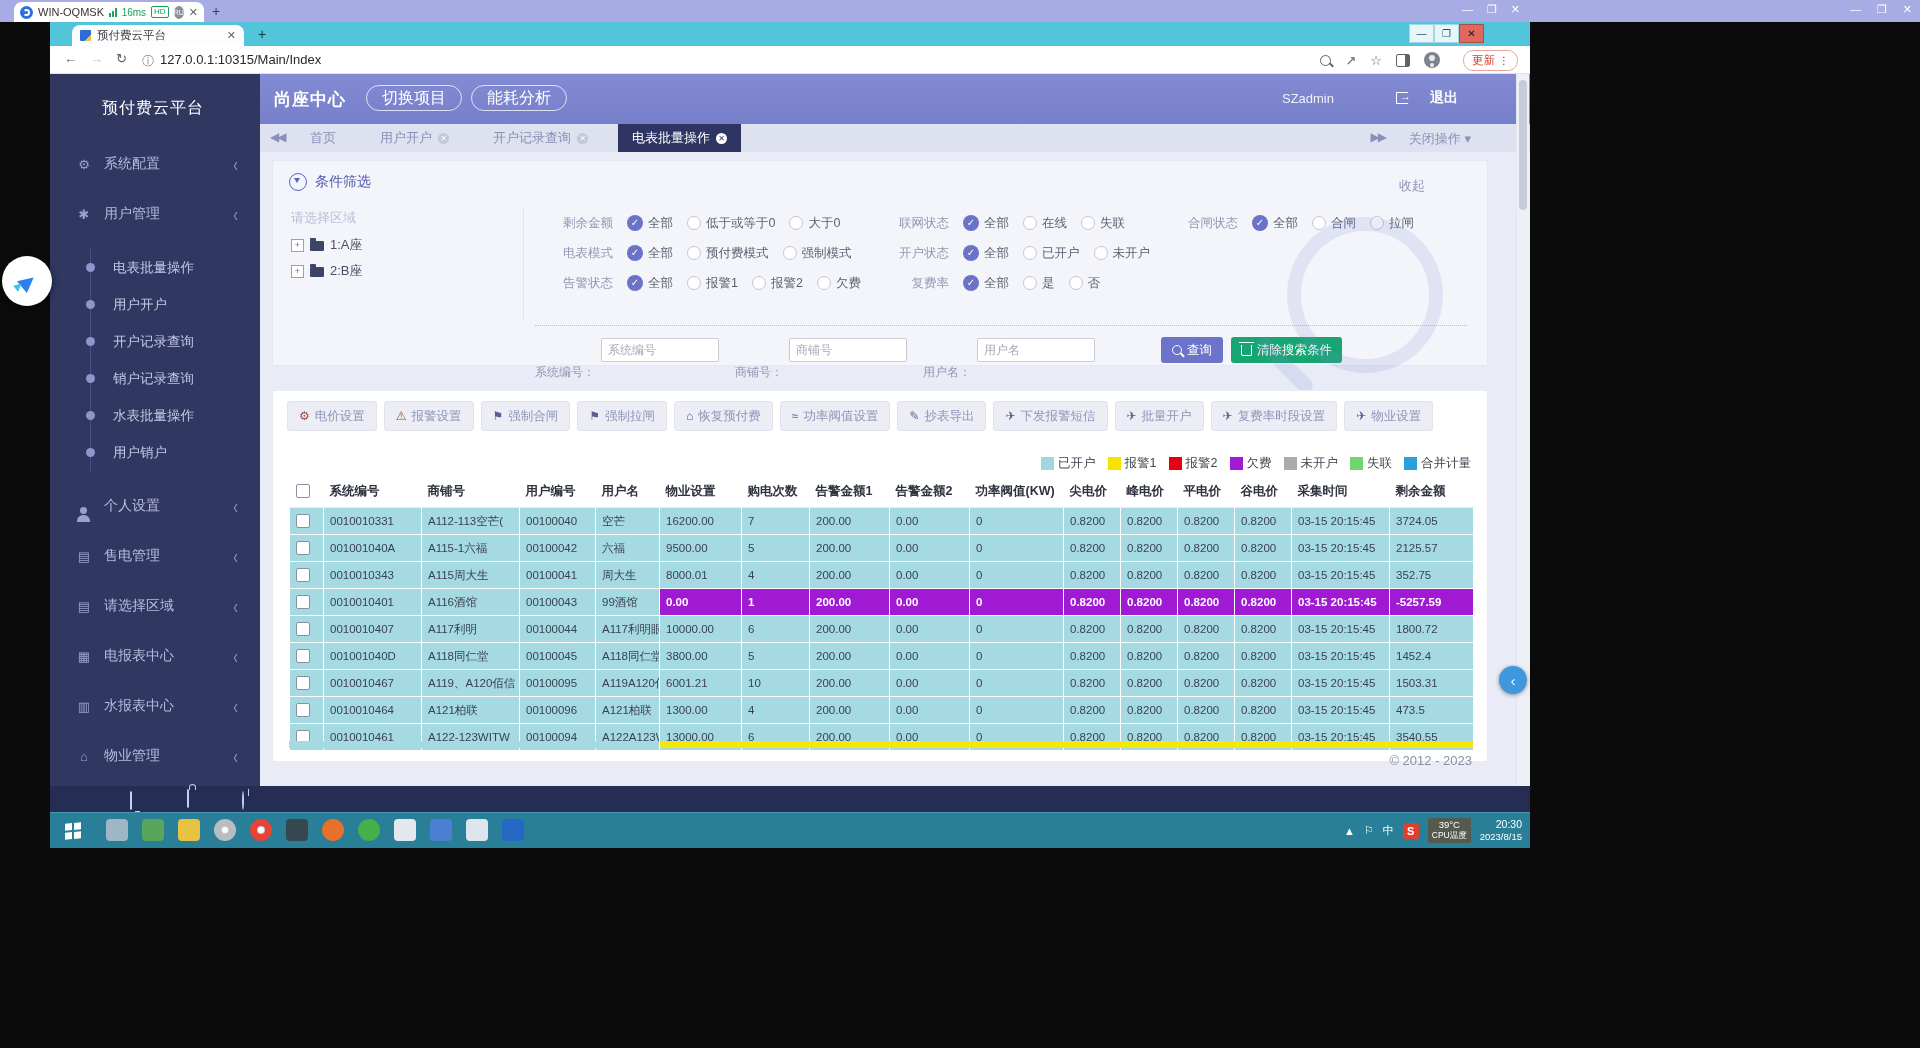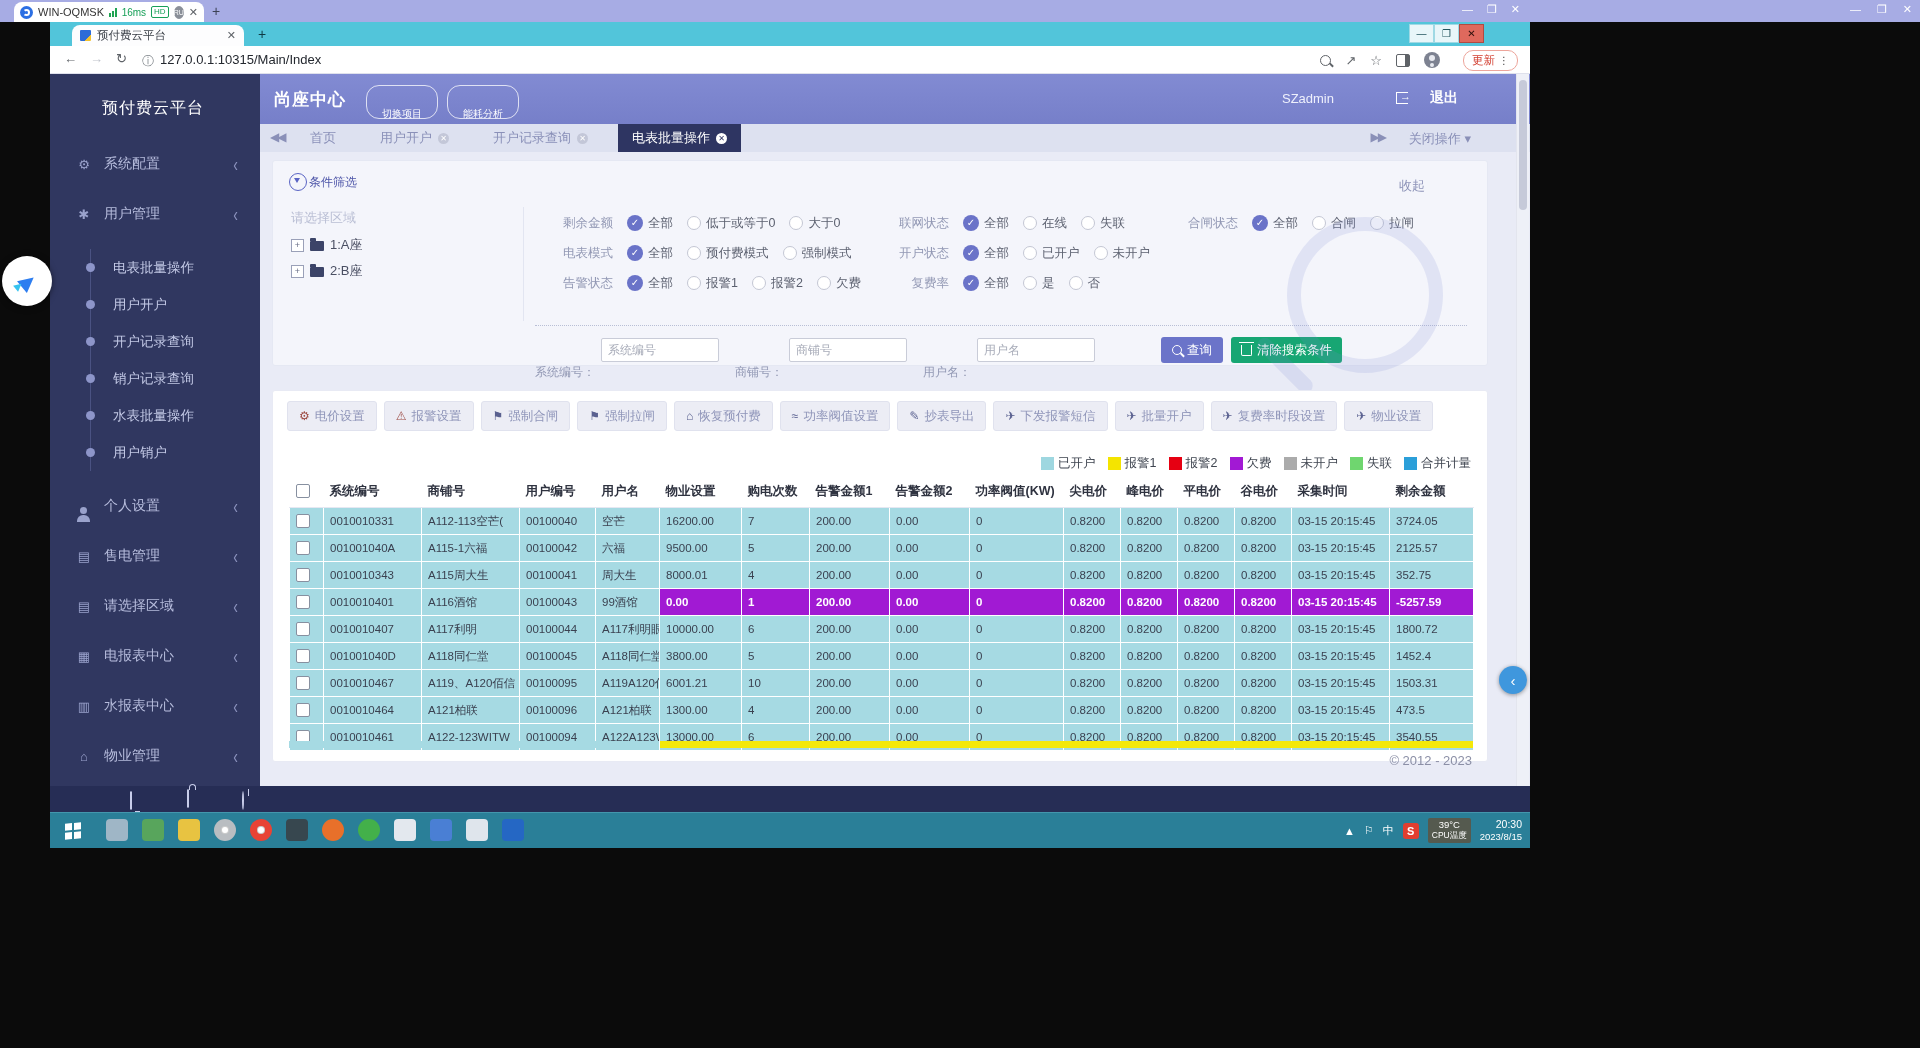--- a/index.html
+++ b/index.html
@@ -53,43 +53,43 @@
   .avatar:after{content:"";position:absolute;left:5px;top:3px;width:6px;height:6px;border-radius:50%;background:#e8eaf0;box-shadow:0 7px 0 -1px #e8eaf0;}
   .update-pill{position:absolute;right:12px;top:4px;height:19px;border:1px solid #eda59b;border-radius:10px;background:#fff;
     display:flex;align-items:center;gap:4px;padding:0 8px;}
   .update-pill span{font-size:11.5px;color:#d23f31;}
   .update-pill b{color:#444;font-size:10px;font-weight:normal;}
 
   
   .app-header{left:260px;top:74px;width:1270px;height:50px;background:linear-gradient(#828bd3,#767fc9);}
   .hq-title{position:absolute;left:14px;top:14px;color:#fff;font-size:17px;font-weight:bold;letter-spacing:1px;}
   .hq-pills{position:absolute;left:106px;top:11px;display:flex;gap:9px;}
-  .hq-pill{height:26px;line-height:24px;border:1px solid rgba(255,255,255,.75);border-radius:13px;color:#fff;font-size:10px;
-    padding:16px 15px;box-sizing:border-box;}
+  .hq-pill{height:26px;line-height:24px;border:1px solid rgba(255,255,255,.75);border-radius:13px;color:#fff;font-size:16px;
+    padding:0 15px;box-sizing:border-box;}
   .hq-user{position:absolute;right:196px;top:17px;color:#eef0fc;font-size:13px;}
   .hq-logout{position:absolute;right:72px;top:15px;color:#fff;font-size:14px;font-weight:bold;display:flex;gap:22px;align-items:center;}
   .logout-ico{width:12px;height:12px;border:1.5px solid #fff;border-right:none;box-sizing:border-box;position:relative;display:inline-block;}
   .logout-ico:after{content:"→";position:absolute;left:3px;top:-3px;font-size:11px;color:#fff;font-weight:normal;}
 
   
   .page-tabstrip{left:260px;top:124px;width:1270px;height:28px;background:#dde1f0;}
   .pts-arrow{position:absolute;top:6px;color:#8a90b8;font-size:12px;letter-spacing:-2px;}
   .pts-tabs{position:absolute;left:36px;top:0;display:flex;height:28px;}
   .ptab{height:28px;line-height:28px;padding:0 14px;margin-right:16px;font-size:13px;color:#8a90b8;display:flex;align-items:center;gap:6px;}
   .ptab .tx{border:none;}
   .ptab-x{width:11px;height:11px;border-radius:50%;background:#c3c7d8;color:#fff;font-size:8px;line-height:11px;text-align:center;}
   .ptab.active{background:#2e3562;color:#fff;}
   .ptab.active .ptab-x{background:#fff;color:#2e3562;}
   .pts-close{position:absolute;right:59px;top:6px;color:#8a90b8;font-size:13px;}
 
   
   .content{left:260px;top:152px;width:1270px;height:634px;background:#e9ebf6;overflow:hidden;}
 
   .filter-panel{position:absolute;left:12px;top:8px;width:1216px;height:206px;background:#f4f5fb;border:1px solid #e5e8f3;border-radius:3px;box-sizing:border-box;}
-  .fp-head{position:absolute;left:16px;top:12px;display:flex;align-items:center;gap:2px;color:#4d55a8;font-size:12px;}
+  .fp-head{position:absolute;left:16px;top:12px;display:flex;align-items:center;gap:8px;color:#4d55a8;font-size:14px;}
   .funnel{width:18px;height:18px;border:1.5px solid #5a64c4;border-radius:50%;box-sizing:border-box;position:relative;}
   .funnel:after{content:"";position:absolute;left:4px;top:4px;border-left:3.5px solid transparent;border-right:3.5px solid transparent;border-top:5px solid #5a64c4;}
   .fp-collapse{position:absolute;right:62px;top:16px;color:#8d93b8;font-size:13px;}
   .tree{position:absolute;left:18px;top:48px;}
   .tree-ph{color:#b9bed4;font-size:13px;margin-bottom:9px;}
   .tree-node{display:flex;align-items:center;gap:6px;margin-bottom:8px;}
   .plusbox{width:11px;height:11px;border:1px solid #9aa0b8;background:#fff;color:#6a7088;font-size:9px;line-height:10px;text-align:center;}
   .folder{width:14px;height:10px;background:#3c4468;border-radius:1px;position:relative;margin-top:2px;}
   .folder:before{content:"";position:absolute;top:-3px;left:0;width:6px;height:3px;background:#3c4468;border-radius:1px 1px 0 0;}
   .tree-node span.lbl{font-size:13px;color:#4a4f63;}

